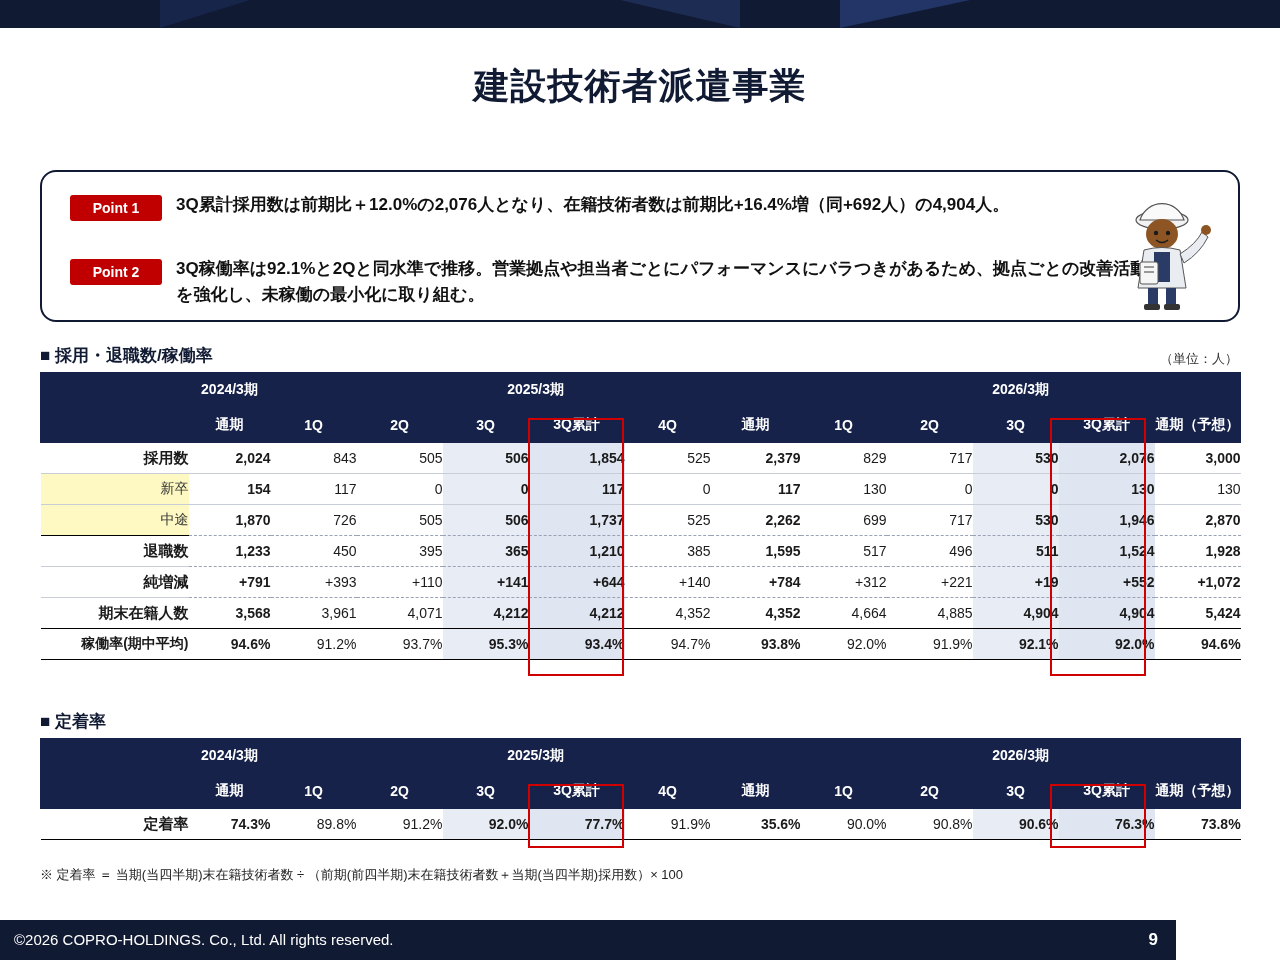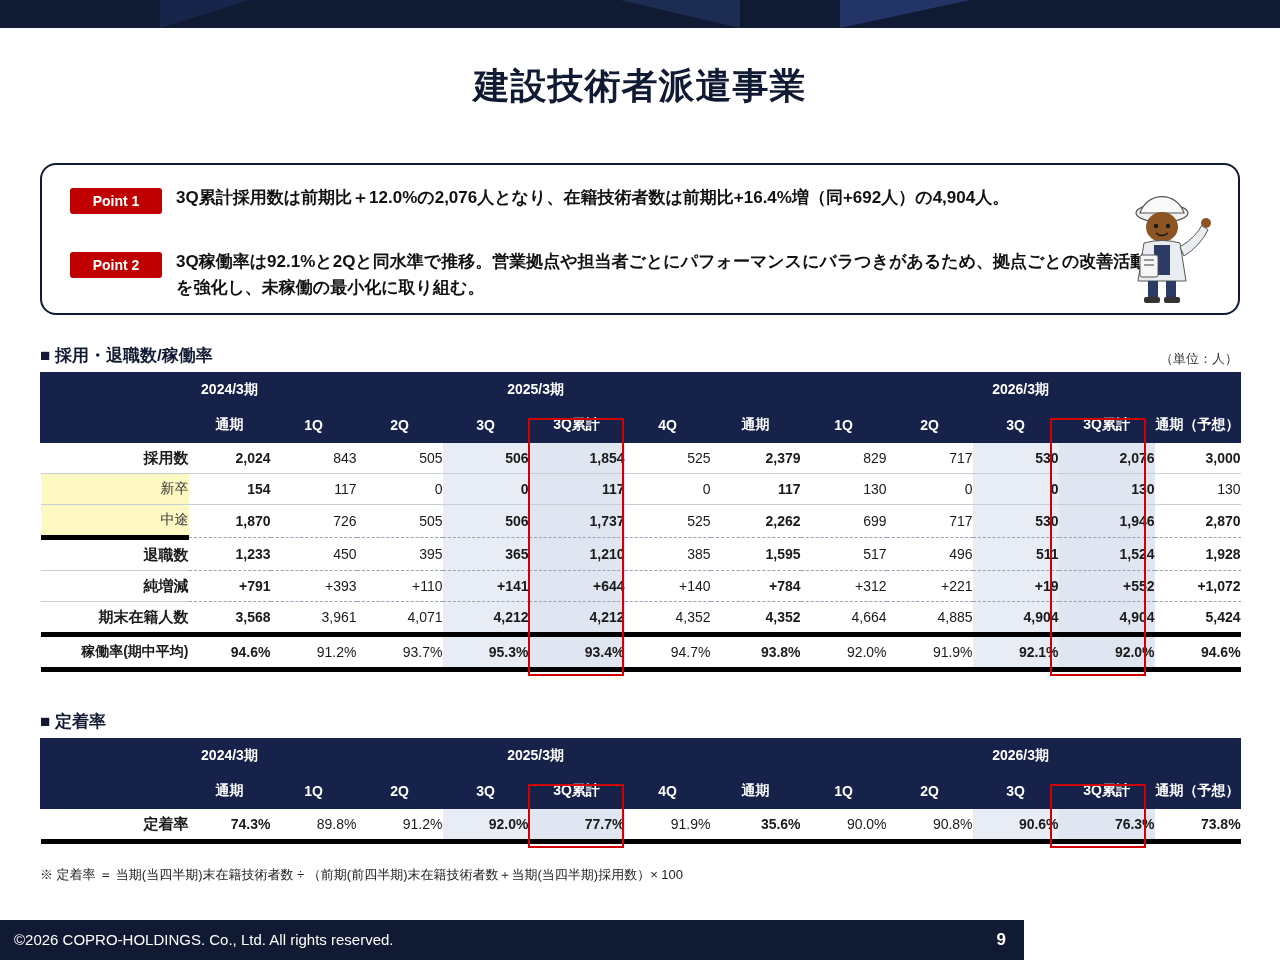--- a/index.html
+++ b/index.html
@@ -44,21 +44,21 @@
   }
   .topbar .tri3 {
     position: absolute; top: 0; left: 160px;
     width: 0; height: 0;
     border-right: 90px solid transparent;
     border-top: 28px solid #18254a;
   }
   .bottombar {
     position: absolute;
     bottom: 0; left: 0;
-    width: 1024px;
+    width: 1176px;
     height: 40px;
     background: #111a33;
     color: #ffffff;
     font-size: 15px;
     line-height: 40px;
   }
   .copyright {
     position: absolute;
     left: 14px;
     top: 0;
@@ -81,21 +81,21 @@
     text-align: center;
     font-size: 36px;
     font-weight: bold;
     margin: 0;
     letter-spacing: 1px;
     color: #111a33;
   }
   
   .points-box {
     position: absolute;
-    top: 163px;
+    top: 170px;
     left: 40px;
     width: 1200px;
     height: 152px;
     border: 2px solid #111a33;
     border-radius: 16px;
     box-sizing: border-box;
     background: #ffffff;
   }
   .point-row {
     position: absolute;
@@ -184,21 +184,21 @@
   td.num {
     text-align: right;
     padding-right: 12px;
     height: 30px;
     font-size: 14px;
   }
   td.bold { font-weight: bold; }
   td.shade { background: #e8ecf5; }
   td.shade2 { background: #dfe5f1; }
   .dashed-b { border-bottom: 1px dashed #9aa2b5; }
-  .solid-b { border-bottom: 5px solid #000000; }
+  .solid-b { border-bottom: 1px solid #000000; }
   .light-b { border-bottom: 1px solid #c8cdd8; }
   .lshade { background: #fef9c3; }
   
   .redbox {
     position: absolute;
     border: 2.5px solid #d00000;
     box-sizing: border-box;
     pointer-events: none;
   }
   .footnote {

